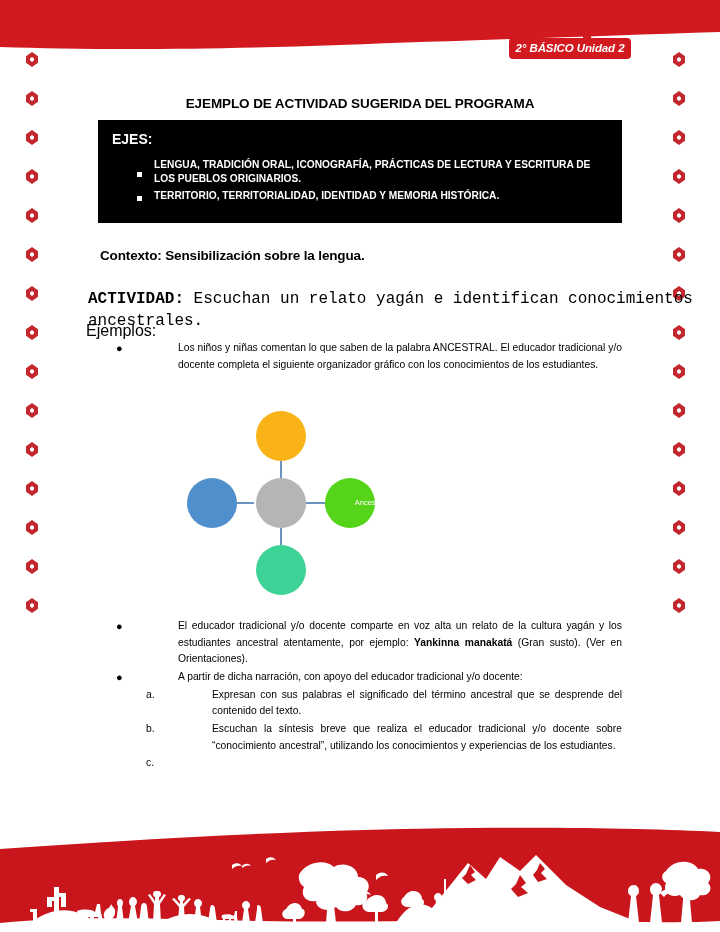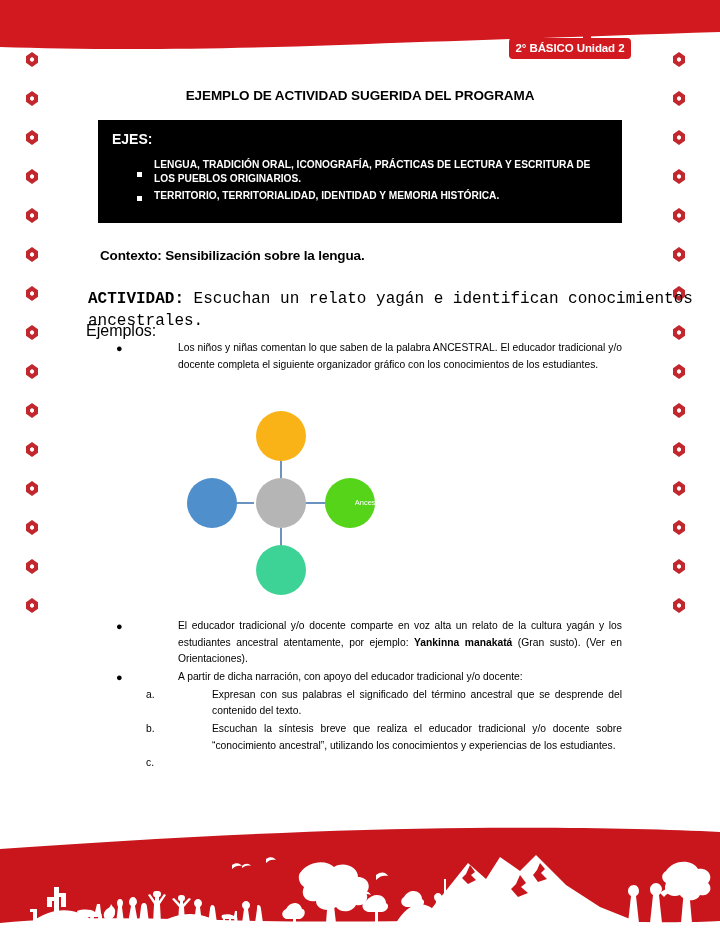--- a/index.html
+++ b/index.html
@@ -35,20 +35,21 @@
     height: 21px;
     background: #d2191f;
     border-radius: 4px;
     color: #ffffff;
     font-size: 11.5px;
     font-weight: 600;
     line-height: 21px;
     text-align: center;
     letter-spacing: -0.1px;
     z-index: 4;
+    font-style: italic;
   }
   #badge-connector {
     position: absolute;
     top: 28px;
     left: 583px;
     width: 8px;
     height: 14px;
     background: #d2191f;
     z-index: 3;
   }
@@ -83,21 +84,21 @@
   
   #content {
     position: absolute;
     top: 0; left: 0;
     width: 720px;
     z-index: 5;
   }
 
   #page-title {
     position: absolute;
-    top: 88px;
+    top: 96px;
     left: 0;
     width: 720px;
     text-align: center;
     font-size: 13.5px;
     font-weight: bold;
     letter-spacing: -0.1px;
   }
 
   #ejes-box {
     position: absolute;

